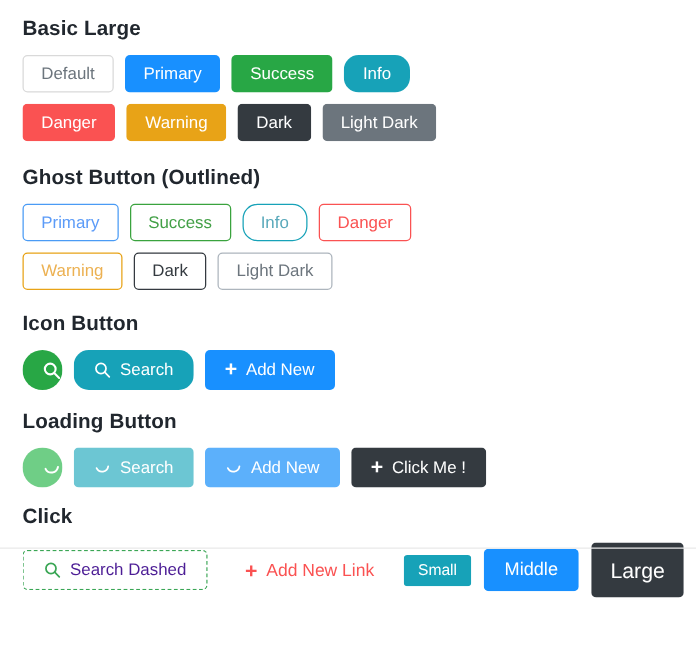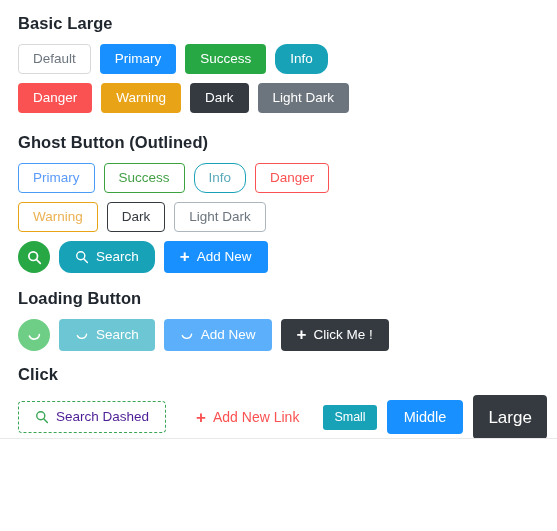--- a/index.html
+++ b/index.html
@@ -77,21 +77,21 @@
   .btn.ghost { background:#ffffff; }
   .btn.ghost.primary   { color:#5b9bf8; border-color:#4a9bf5; }
   .btn.ghost.success   { color:#43a047; border-color:#3aa33e; }
   .btn.ghost.info      { color:#5aa9bb; border-color:#17a2b8; }
   .btn.ghost.danger    { color:#fa5252; border-color:#fa5252; }
   .btn.ghost.warning   { color:#ecb152; border-color:#e8a317; }
   .btn.ghost.dark      { color:#343a40; border-color:#343a40; }
   .btn.ghost.lightdark { color:#6c757d; border-color:#adb5bd; }
 
   
-  .btn.icon-btn { height: 32px; padding: 0 15px; font-size: 13.5px; }
+  .btn.icon-btn { height: 32px; padding: 0 15px; font-size: 13.5px; justify-content: flex-end; }
   .btn.circle {
     width: 32px; height: 32px; padding: 0;
     border-radius: 50%;
     background:#28a745;
   }
 
   
   .btn.loading { cursor: default; }
   .btn.loading.success-l   { background:#6fce86; }
   .btn.loading.info-l      { background:#6cc6d3; }
@@ -225,20 +225,21 @@
       <button class="btn ghost dark">
         <span>Dark</span>
       </button>
       <button class="btn ghost lightdark">
         <span>Light Dark</span>
       </button>
     </div>
   </div>
 
   <div class="section sp-icon">
+    <div class="section-title">Icon Button</div>
 
     <div class="btn-row">
       <button class="btn icon-btn circle">
         <span class="ic">
           <svg width="15" height="15" viewBox="0 0 16 16" fill="none" stroke="#ffffff" stroke-width="1.8" stroke-linecap="round">
             <circle cx="6.6" cy="6.6" r="4.6"></circle>
               <line x1="10.2" y1="10.2" x2="14.2" y2="14.2"></line>
           </svg>
         </span>
       </button>

